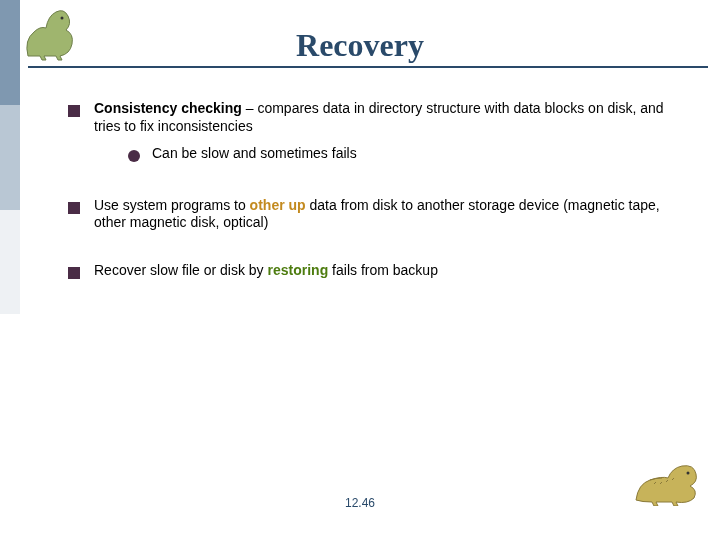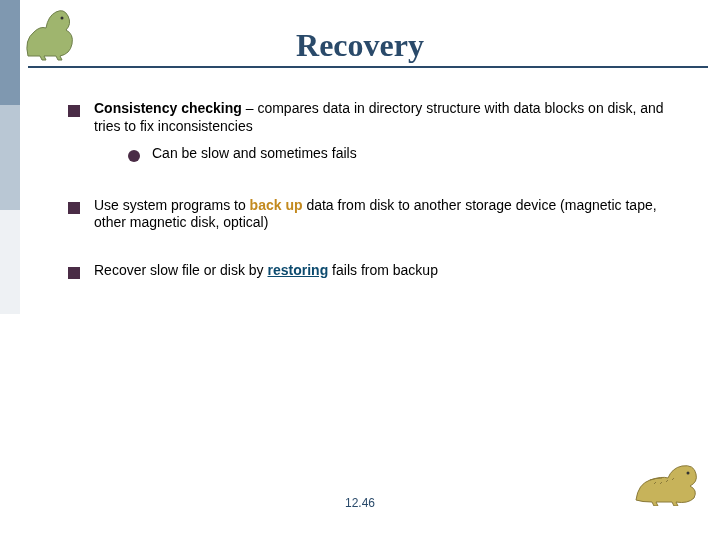--- a/index.html
+++ b/index.html
@@ -127,25 +127,25 @@
   <div class="body">
       <div class="blt1">
         <div class="sq" style="background: rgb(74, 44, 70);"></div>
         <div><span><span class="b">Consistency checking</span><span> – compares data in directory structure with data blocks on disk, and tries to fix inconsistencies</span></span><div class="blt2">
             <div class="dot" style="background: rgb(74, 44, 70);"></div>
             <div><span><span>Can be slow and sometimes fails</span></span></div>
           </div></div>
       </div>
       <div class="blt1">
         <div class="sq" style="background: rgb(74, 44, 70);"></div>
-        <div><span><span>Use system programs to </span><span class="b kw" style="color: rgb(195, 138, 31);">back up</span><span> data from disk to another storage device (magnetic tape, other magnetic disk, optical)</span></span></div>
+        <div><span><span>Use system programs to </span><span class="b kw" style="color: rgb(195, 138, 31);">other up</span><span> data from disk to another storage device (magnetic tape, other magnetic disk, optical)</span></span></div>
       </div>
       <div class="blt1">
         <div class="sq" style="background: rgb(74, 44, 70);"></div>
-        <div><span><span>Recover slow file or disk by </span><span class="b kw" style="color: #0c4a6e; text-decoration: underline;">restoring</span><span> fails from backup</span></span></div>
+        <div><span><span>Recover slow file or disk by </span><span class="b kw" style="color: #4d7c0f;">restoring</span><span> fails from backup</span></span></div>
       </div>
     </div>
 
   <div class="footer-pg">12.46</div>
 
   <div class="footer-dino">
     <svg class="dino-svg" viewBox="0 0 70 46">
       <path d="M4 40 Q6 24 18 20 Q30 16 36 18 Q40 8 50 6 Q62 4 64 14 Q66 22 58 26 Q66 30 62 38 Q56 44 44 42 L46 46 L42 46 L40 42 L24 42 L26 46 L22 46 L20 42 Q10 42 4 40 Z" fill="#c7b35a" stroke="#8a7a3a" stroke-width="1"></path>
       <path d="M18 20 Q24 18 30 18 M22 24 L24 22 M28 24 L30 22 M34 22 L36 20 M40 20 L42 18" stroke="#8a7a3a" stroke-width="1" fill="none"></path>
       <circle cx="56" cy="13" r="1.5" fill="#333"></circle>

